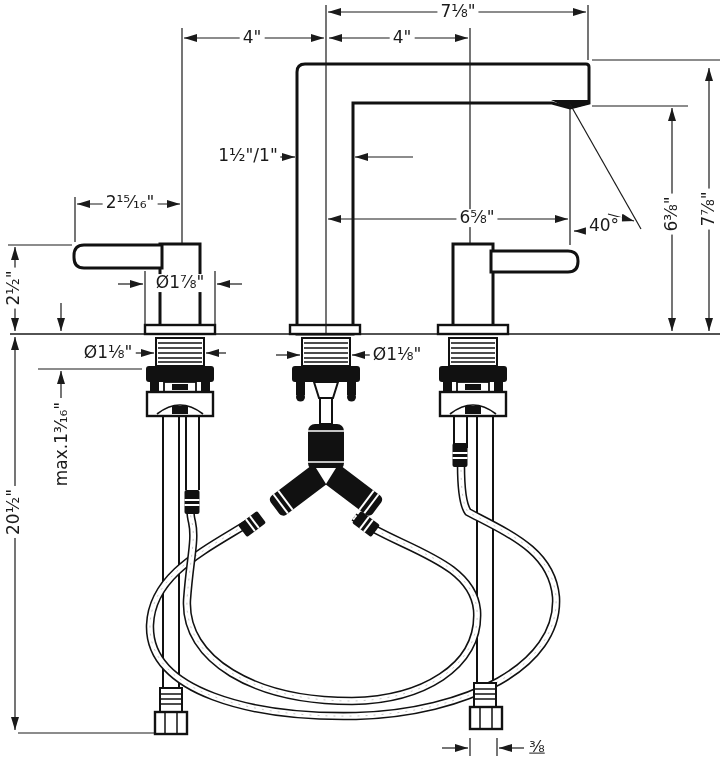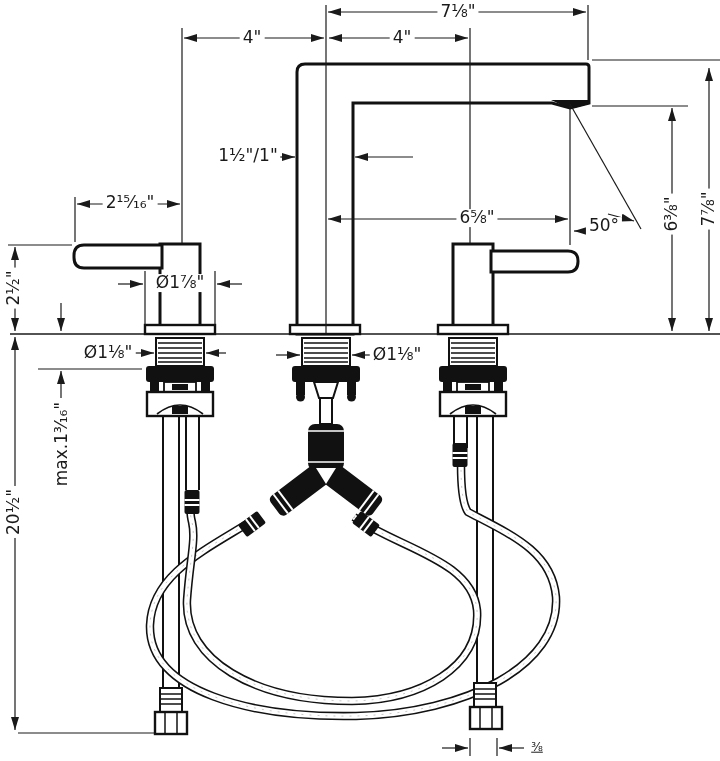--- a/index.html
+++ b/index.html
@@ -2,21 +2,21 @@
 <html><head>
 <meta charset="utf-8">
 <style>
   html,body{margin:0;padding:0;background:#fff;}
   #stage{position:relative;width:720px;height:761px;background:#fff;overflow:hidden;
          font-family:"DejaVu Sans",sans-serif;}
   #stage svg{position:absolute;left:0;top:0;}
   .lbl{position:absolute;font-size:17px;color:#1a1a1a;background:#fff;padding:0 3px;
        white-space:nowrap;line-height:1.05;transform:translate(-50%,-50%);z-index:5;}
   .rot{transform:translate(-50%,-50%) rotate(-90deg);}
-  .small{font-size:12px;text-decoration:underline;}
+  .small{font-size:16px;text-decoration:underline;}
 </style>
 </head>
 <body>
 
 <div id="stage">
 
 <svg width="720" height="761" viewBox="0 0 720 761">
   <defs>
     <marker id="arr" markerWidth="14" markerHeight="10" refX="13" refY="5" orient="auto-start-reverse" markerUnits="userSpaceOnUse">
       <path d="M0,1 L13,5 L0,9 Z" fill="#1a1a1a"></path>
@@ -228,21 +228,21 @@
     <line x1="442" y1="748" x2="468" y2="748" marker-end="url(#arr)"></line>
     <line x1="524" y1="748" x2="499" y2="748" marker-end="url(#arr)"></line>
   </g>
 </svg>
 
 <div class="lbl" style="left:458px;top:12px">7⅛"</div>
 <div class="lbl" style="left:252px;top:38px">4"</div>
 <div class="lbl" style="left:402px;top:38px">4"</div>
 <div class="lbl" style="left:248px;top:156px">1½"/1"</div>
 <div class="lbl" style="left:477px;top:218px">6⅝"</div>
-<div class="lbl" style="left:604px;top:226px">50°</div>
+<div class="lbl" style="left:604px;top:226px">40°</div>
 <div class="lbl rot" style="left:672px;top:214px">6⅜"</div>
 <div class="lbl rot" style="left:709px;top:209px">7⅞"</div>
 <div class="lbl" style="left:130px;top:203px">2¹⁵⁄₁₆"</div>
 <div class="lbl" style="left:180px;top:283px">Ø1⅞"</div>
 <div class="lbl rot" style="left:14px;top:288px">2½"</div>
 <div class="lbl" style="left:108px;top:353px">Ø1⅛"</div>
 <div class="lbl" style="left:397px;top:355px">Ø1⅛"</div>
 <div class="lbl rot" style="left:62px;top:444px">max.1³⁄₁₆"</div>
 <div class="lbl rot" style="left:14px;top:512px">20½"</div>
 <div class="lbl small" style="left:537px;top:747px">³⁄₈</div>

